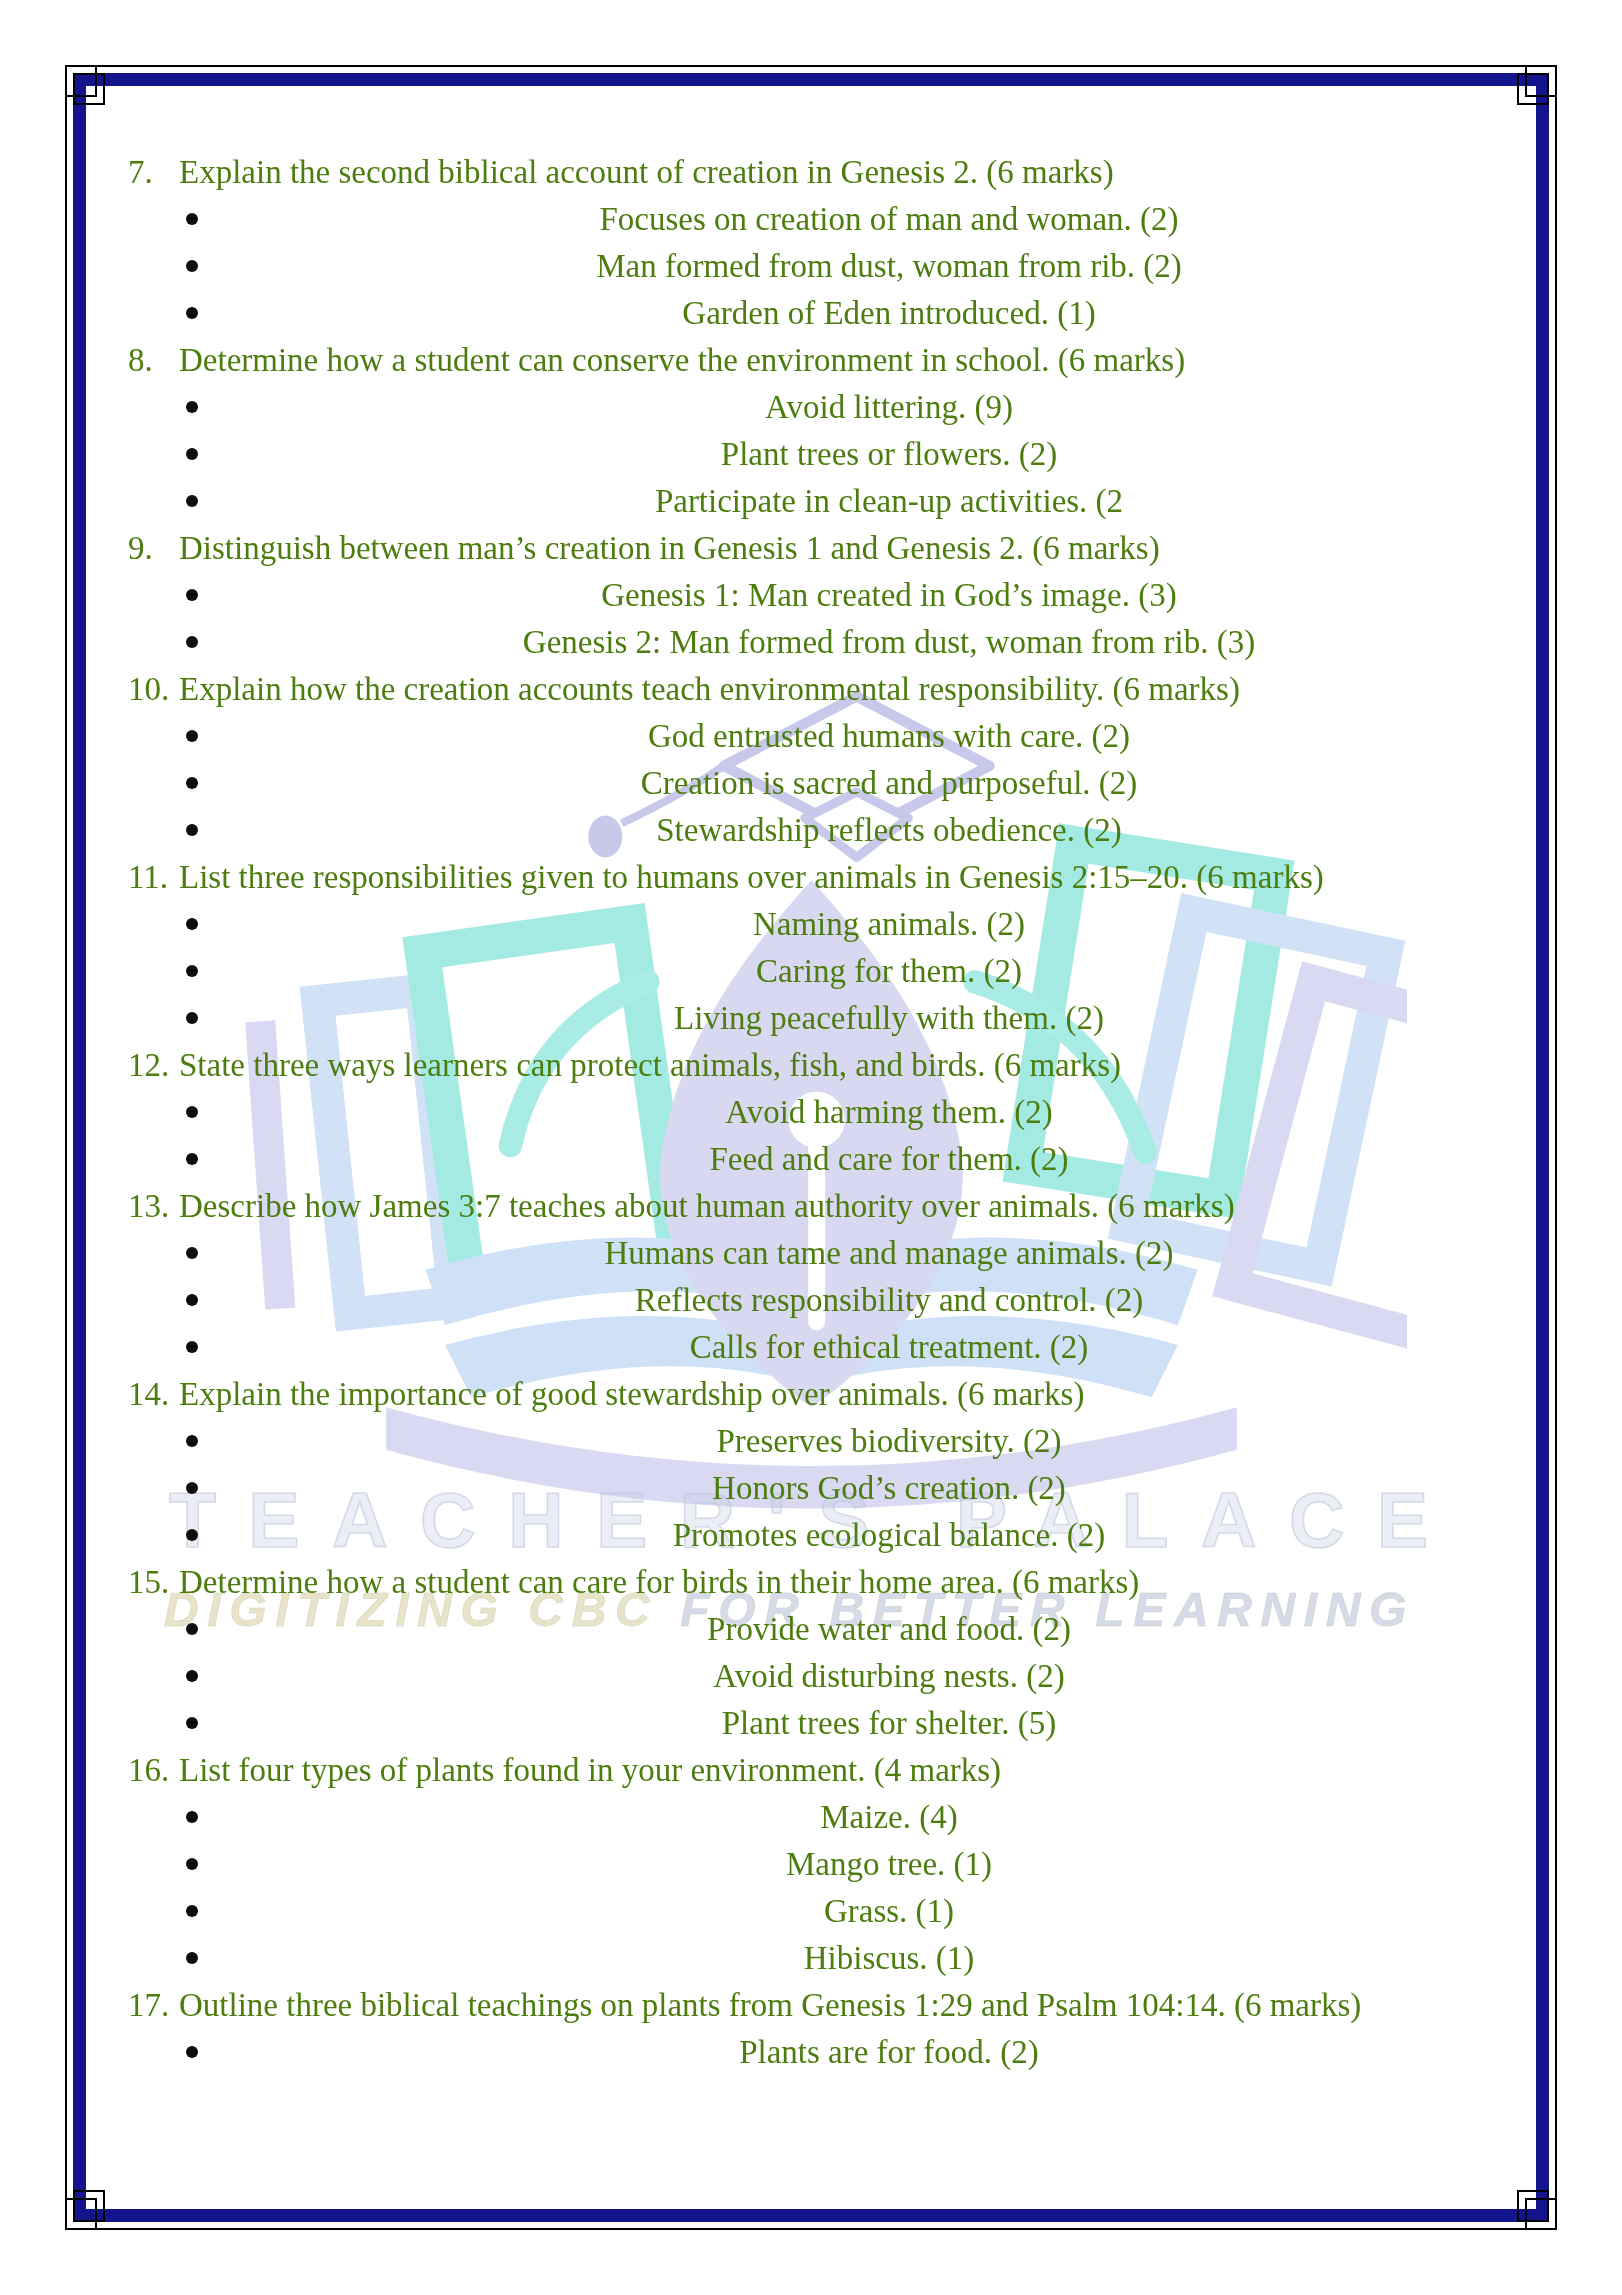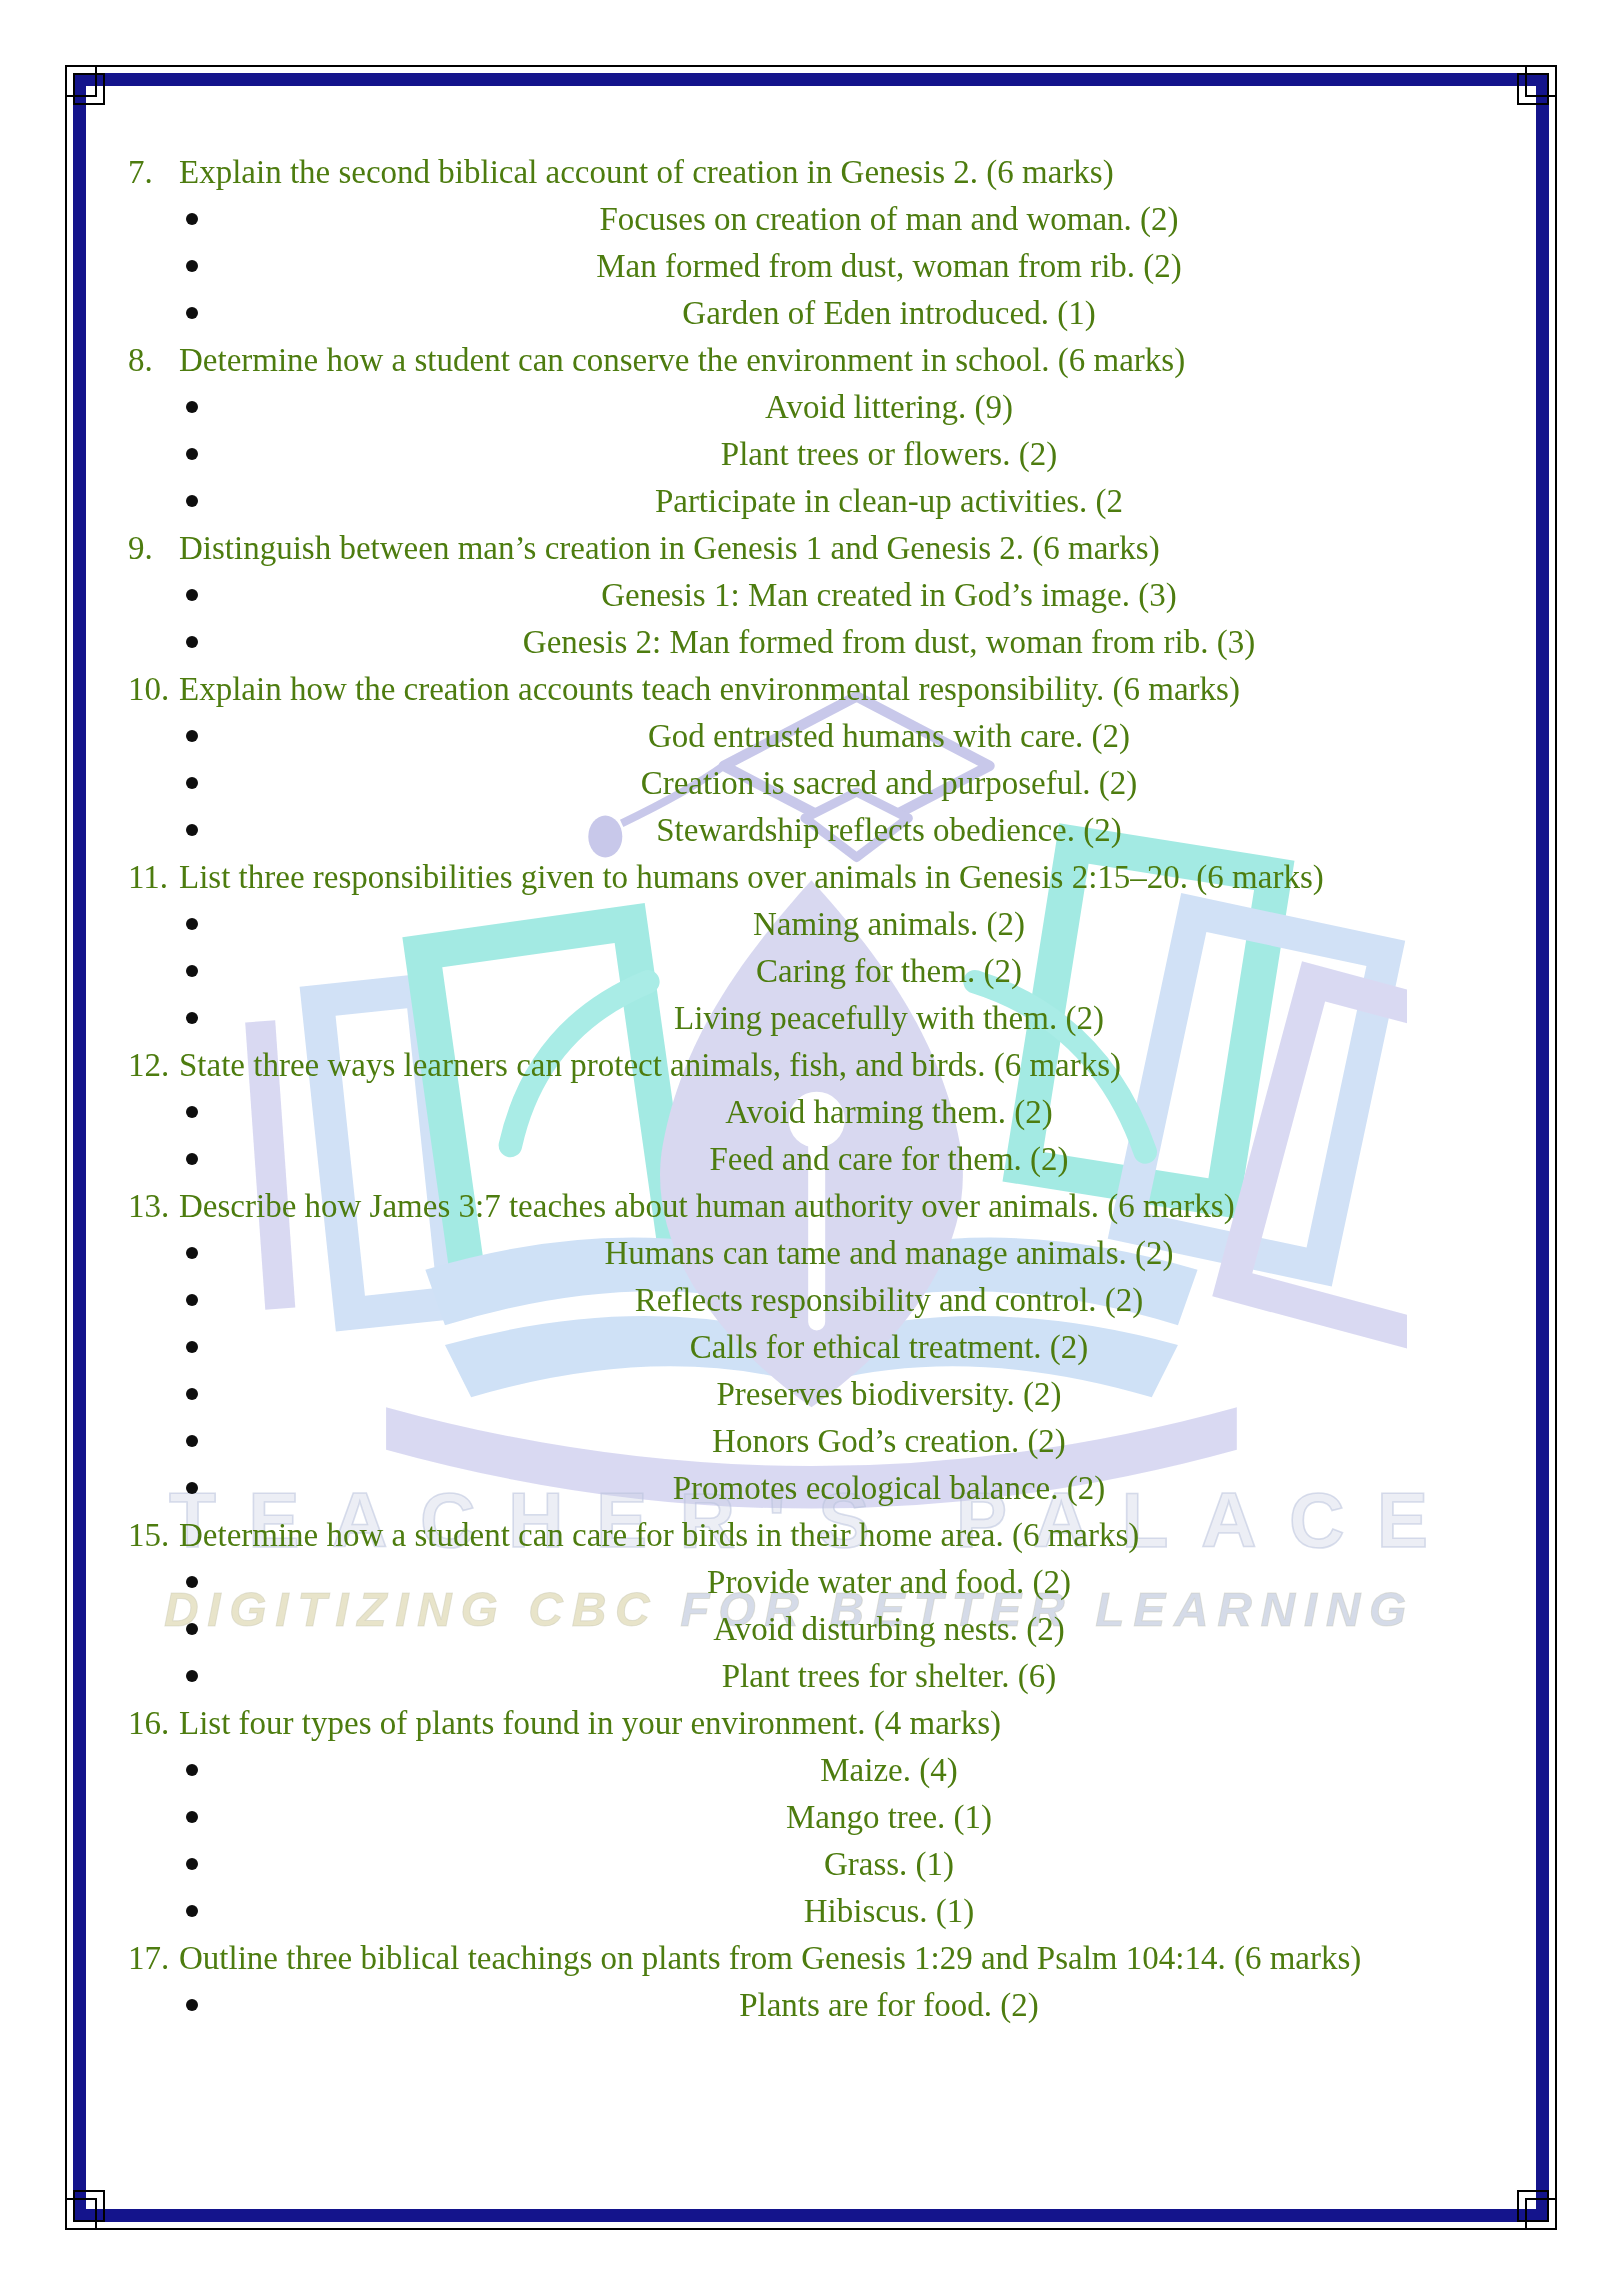--- a/index.html
+++ b/index.html
@@ -134,27 +134,28 @@
       <div class="line bullet">Naming animals. (2)</div>
       <div class="line bullet">Caring for them. (2)</div>
       <div class="line bullet">Living peacefully with them. (2)</div>
       <div class="line item"><span class="num">12.</span><span>State three ways learners can protect animals, fish, and birds. (6 marks)</span></div>
       <div class="line bullet">Avoid harming them. (2)</div>
       <div class="line bullet">Feed and care for them. (2)</div>
       <div class="line item"><span class="num">13.</span><span>Describe how James 3:7 teaches about human authority over animals. (6 marks)</span></div>
       <div class="line bullet">Humans can tame and manage animals. (2)</div>
       <div class="line bullet">Reflects responsibility and control. (2)</div>
       <div class="line bullet">Calls for ethical treatment. (2)</div>
+      <div class="line item"><span class="num">14.</span><span>Explain the importance of good stewardship over animals. (6 marks)</span></div>
       <div class="line bullet">Preserves biodiversity. (2)</div>
       <div class="line bullet">Honors God’s creation. (2)</div>
       <div class="line bullet">Promotes ecological balance. (2)</div>
       <div class="line item"><span class="num">15.</span><span>Determine how a student can care for birds in their home area. (6 marks)</span></div>
       <div class="line bullet">Provide water and food. (2)</div>
       <div class="line bullet">Avoid disturbing nests. (2)</div>
-      <div class="line bullet">Plant trees for shelter. (6)</div>
+      <div class="line bullet">Plant trees for shelter. (5)</div>
       <div class="line item"><span class="num">16.</span><span>List four types of plants found in your environment. (4 marks)</span></div>
       <div class="line bullet">Maize. (4)</div>
       <div class="line bullet">Mango tree. (1)</div>
       <div class="line bullet">Grass. (1)</div>
       <div class="line bullet">Hibiscus. (1)</div>
       <div class="line item"><span class="num">17.</span><span>Outline three biblical teachings on plants from Genesis 1:29 and Psalm 104:14. (6 marks)</span></div>
       <div class="line bullet">Plants are for food. (2)</div>
     </div>
 
 </div>

